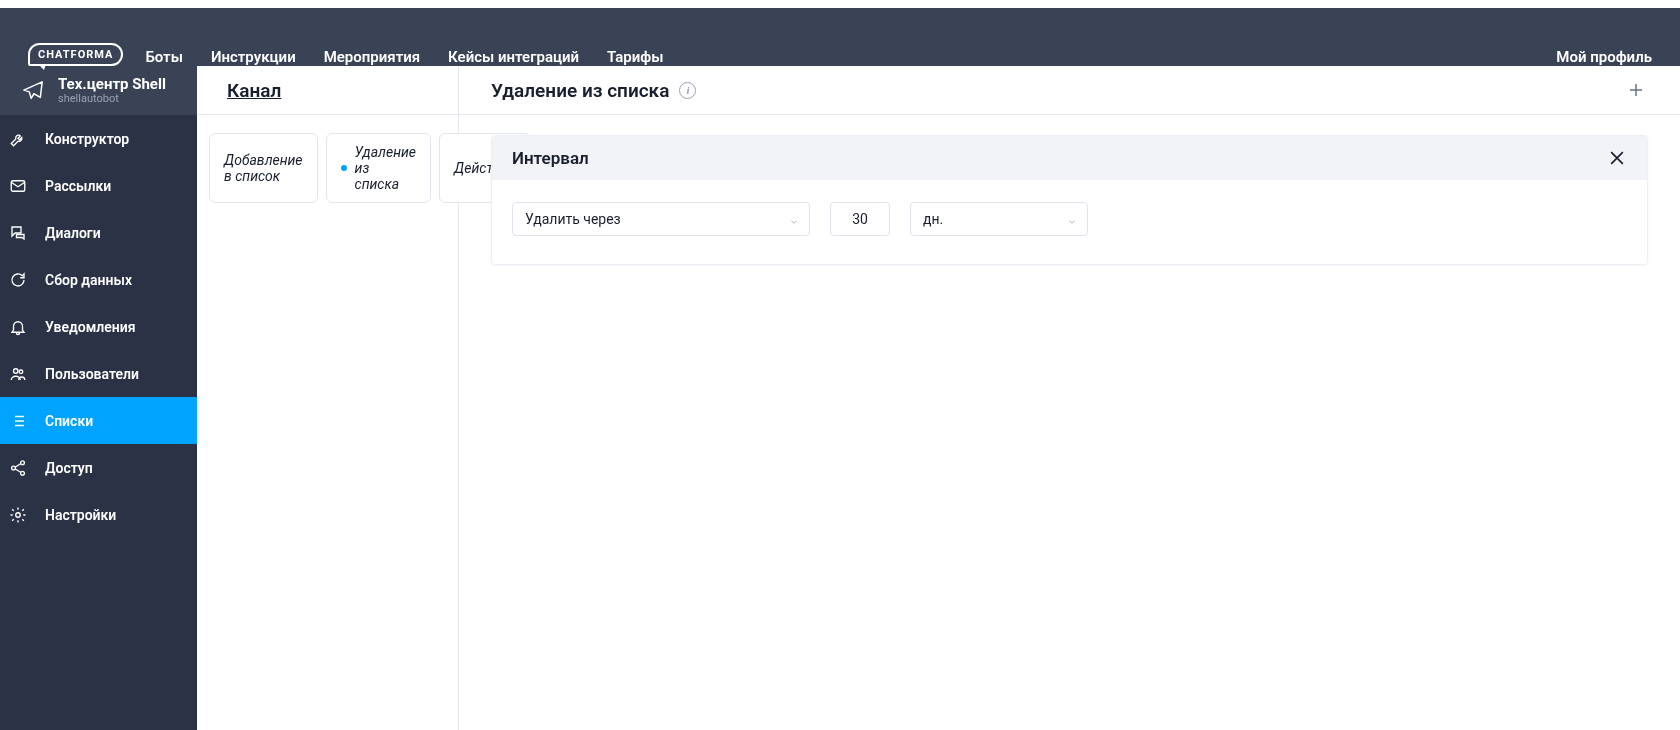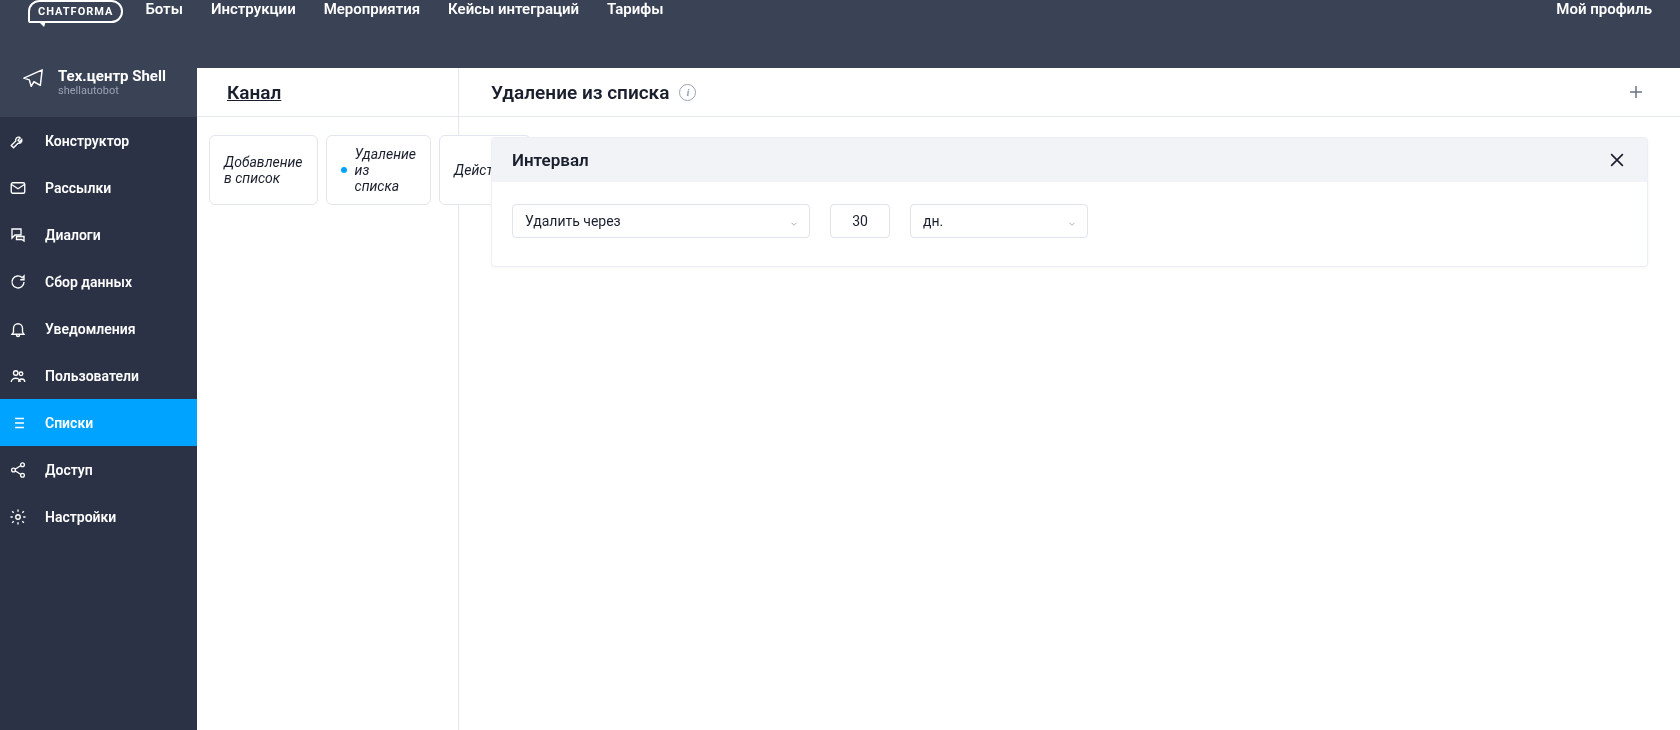--- a/index.html
+++ b/index.html
@@ -1,32 +1,32 @@
 <!DOCTYPE html>
 <html><head>
 <meta charset="utf-8">
 <style>
 * { margin: 0; padding: 0; box-sizing: border-box; font-family: -apple-system, BlinkMacSystemFont, "Segoe UI", Roboto, Arial, sans-serif; }
 html, body { width: 1680px; height: 730px; overflow: hidden; background: #fff; }
 
 
-.topnav { height: 68px; background: #3a4256; display: flex; align-items: flex-start; padding: 0 28px; color: #fff; }
+.topnav { height: 58px; background: #3a4256; display: flex; align-items: flex-end; padding: 0 28px; color: #fff; margin-top: 8px; }
 .logo { border: 2px solid #fff; border-radius: 18px 18px 18px 4px; padding: 3px 8px; font-size: 11px; font-weight: 700; letter-spacing: 1px; position: relative; margin-right: 22px; }
 .logo::after { content: ""; position: absolute; bottom: -6px; left: 8px; width: 0; height: 0; border-left: 6px solid transparent; border-right: 2px solid transparent; border-top: 6px solid #fff; }
 .topnav-menu { display: flex; gap: 28px; }
 .topnav-item { font-size: 15px; font-weight: 600; cursor: pointer; }
 .topnav-spacer { flex: 1; }
 .topnav-right { font-size: 15px; font-weight: 600; cursor: pointer; }
 
 
 .shell { display: flex; height: calc(100% - 50px); }
 
 
 .sidebar { width: 197px; background: #2b3245; color: #fff; display: flex; flex-direction: column; }
-.bot-head { height: 49px; display: flex; gap: 14px; padding: 0 22px; background: #3a4256; cursor: pointer; }
+.bot-head { height: 49px; display: flex; align-items: center; gap: 14px; padding: 0 22px; background: #3a4256; cursor: pointer; }
 .bot-head .ico { width: 22px; height: 22px; flex-shrink: 0; }
 .bot-head .ico svg { width: 100%; height: 100%; }
 .bot-title { font-size: 15px; font-weight: 700; line-height: 1.1; }
 .bot-sub   { font-size: 11px; color: #9aa2b5; line-height: 1.1; }
 
 .side-item { height: 47px; display: flex; align-items: center; gap: 18px; padding: 0 9px; font-size: 14px; font-weight: 600; cursor: pointer; }
 .side-item .ico { width: 18px; height: 18px; display: flex; align-items: center; justify-content: center; flex-shrink: 0; }
 .side-item .ico svg { width: 18px; height: 18px; stroke: #fff; fill: none; stroke-width: 1.8; }
 .side-item.active { background: #00a3ff; }
 

